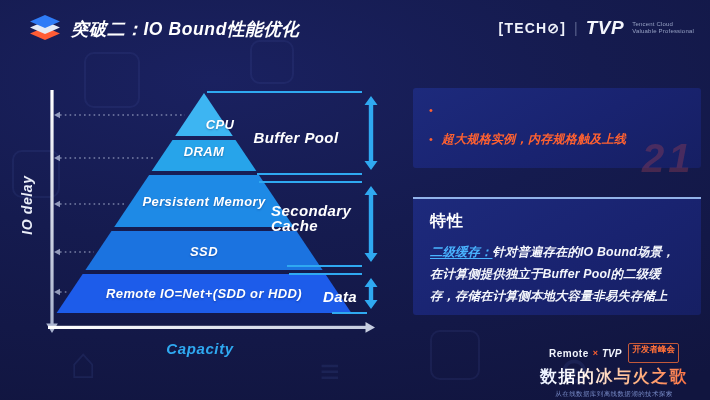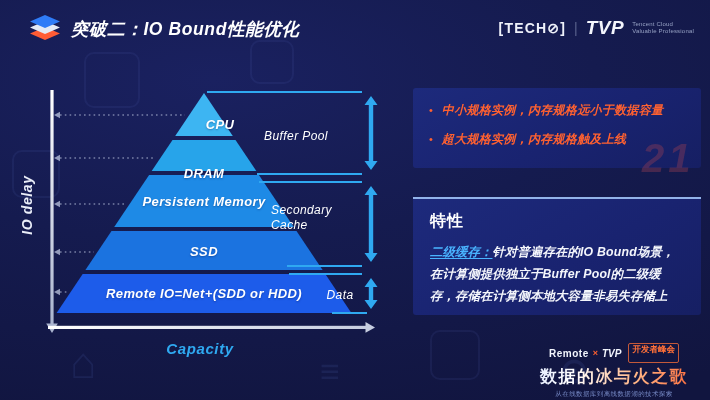--- a/index.html
+++ b/index.html
@@ -22,21 +22,21 @@
   .brand{position:absolute;right:16px;top:17px;z-index:2;display:flex;align-items:center;gap:8px;}
   .techo{color:#eef1fa;font-size:14px;font-weight:800;letter-spacing:1.2px;}
   .bdiv{color:#59638e;font-size:14px;font-weight:400;}
   .tvp{color:#f4f6fd;font-size:19px;font-weight:900;font-style:italic;letter-spacing:.5px;}
   .tvp-tag{color:#97a2c4;font-size:6px;line-height:7.5px;letter-spacing:.2px;}
   
   .diagram{position:absolute;left:0;top:0;z-index:1;}
   
   .lyr-lbl{position:absolute;z-index:2;color:#fff;font-weight:bold;font-style:italic;font-size:13px;
     transform:translateX(-50%);white-space:nowrap;letter-spacing:.4px;text-shadow:0 1px 2px rgba(0,20,80,.35);}
-  .brk-lbl{position:absolute;z-index:2;color:#fff;font-weight:normal;font-style:italic;font-size:12px;
+  .brk-lbl{position:absolute;z-index:2;color:#fff;font-weight:bold;font-style:italic;font-size:15px;
     transform:translateX(-50%);letter-spacing:.4px;white-space:nowrap;}
   .brk-wrap{white-space:normal;width:94px;text-align:left;line-height:15px;}
   .yaxis-lbl{position:absolute;left:-27px;top:196px;width:110px;height:18px;z-index:2;text-align:center;
     transform:rotate(-90deg);color:#e9edf8;font-size:14px;font-weight:bold;font-style:italic;letter-spacing:.6px;}
   .xaxis-lbl{position:absolute;left:200px;top:340px;z-index:2;transform:translateX(-50%);color:#2fa9f1;
     font-size:15px;font-weight:bold;font-style:italic;letter-spacing:.6px;}
   
   .panel{position:absolute;left:413px;width:288px;z-index:2;border-radius:3px;
     background:linear-gradient(150deg,#1d2a7c 0%,#192370 55%,#161f63 100%);}
   .panel.notes{top:88px;height:80px;padding-top:14px;box-sizing:border-box;}
@@ -150,33 +150,32 @@
       <path d="M371 96 L364.5 105 L368.8 105 L368.8 161 L364.5 161 L371 170 L377.5 161 L373.2 161 L373.2 105 L377.5 105 Z"></path>
       <path d="M371 186 L364.5 195 L368.8 195 L368.8 253 L364.5 253 L371 262 L377.5 253 L373.2 253 L373.2 195 L377.5 195 Z"></path>
       <path d="M371 278 L364.5 287 L368.8 287 L368.8 300 L364.5 300 L371 309 L377.5 300 L373.2 300 L373.2 287 L377.5 287 Z"></path>
     </g>
   </svg>
 
   <div class="yaxis-lbl">IO delay</div>
   <div class="xaxis-lbl">Capacity</div>
 
   <div class="lyr-lbl" style="left:220px;top:117px;">CPU</div>
-  <div class="lyr-lbl" style="left:204px;top:166px;text-align:center;">DRAM</div>
+  <div class="lyr-lbl" style="left:204px;top:144px;text-align:center;">DRAM</div>
   <div class="lyr-lbl" style="left:204px;top:194px;">Persistent Memory</div>
   <div class="lyr-lbl" style="left:204px;top:244px;">SSD</div>
   <div class="lyr-lbl" style="left:204px;top:286px;">Remote IO=Net+(SDD or HDD)</div>
 
   <div class="brk-lbl" style="left:296px;top:129px;">Buffer Pool</div>
   <div class="brk-lbl brk-wrap" style="left:318px;top:203px;">Secondary Cache</div>
   <div class="brk-lbl" style="left:340px;top:288px;">Data</div>
 
   <div class="panel notes">
     <div class="note-row">
       <span class="note-mark">•</span>
-      <span class="note-txt">中小规格实例，内存规格远小于数据容量</span>
     </div>
     <div class="note-row">
       <span class="note-mark">•</span>
       <span class="note-txt">超大规格实例，内存规格触及上线</span>
     </div>
   </div>
 
   <div class="panel feature">
     <div class="feat-title">特性</div>
     <div class="feat-body">

